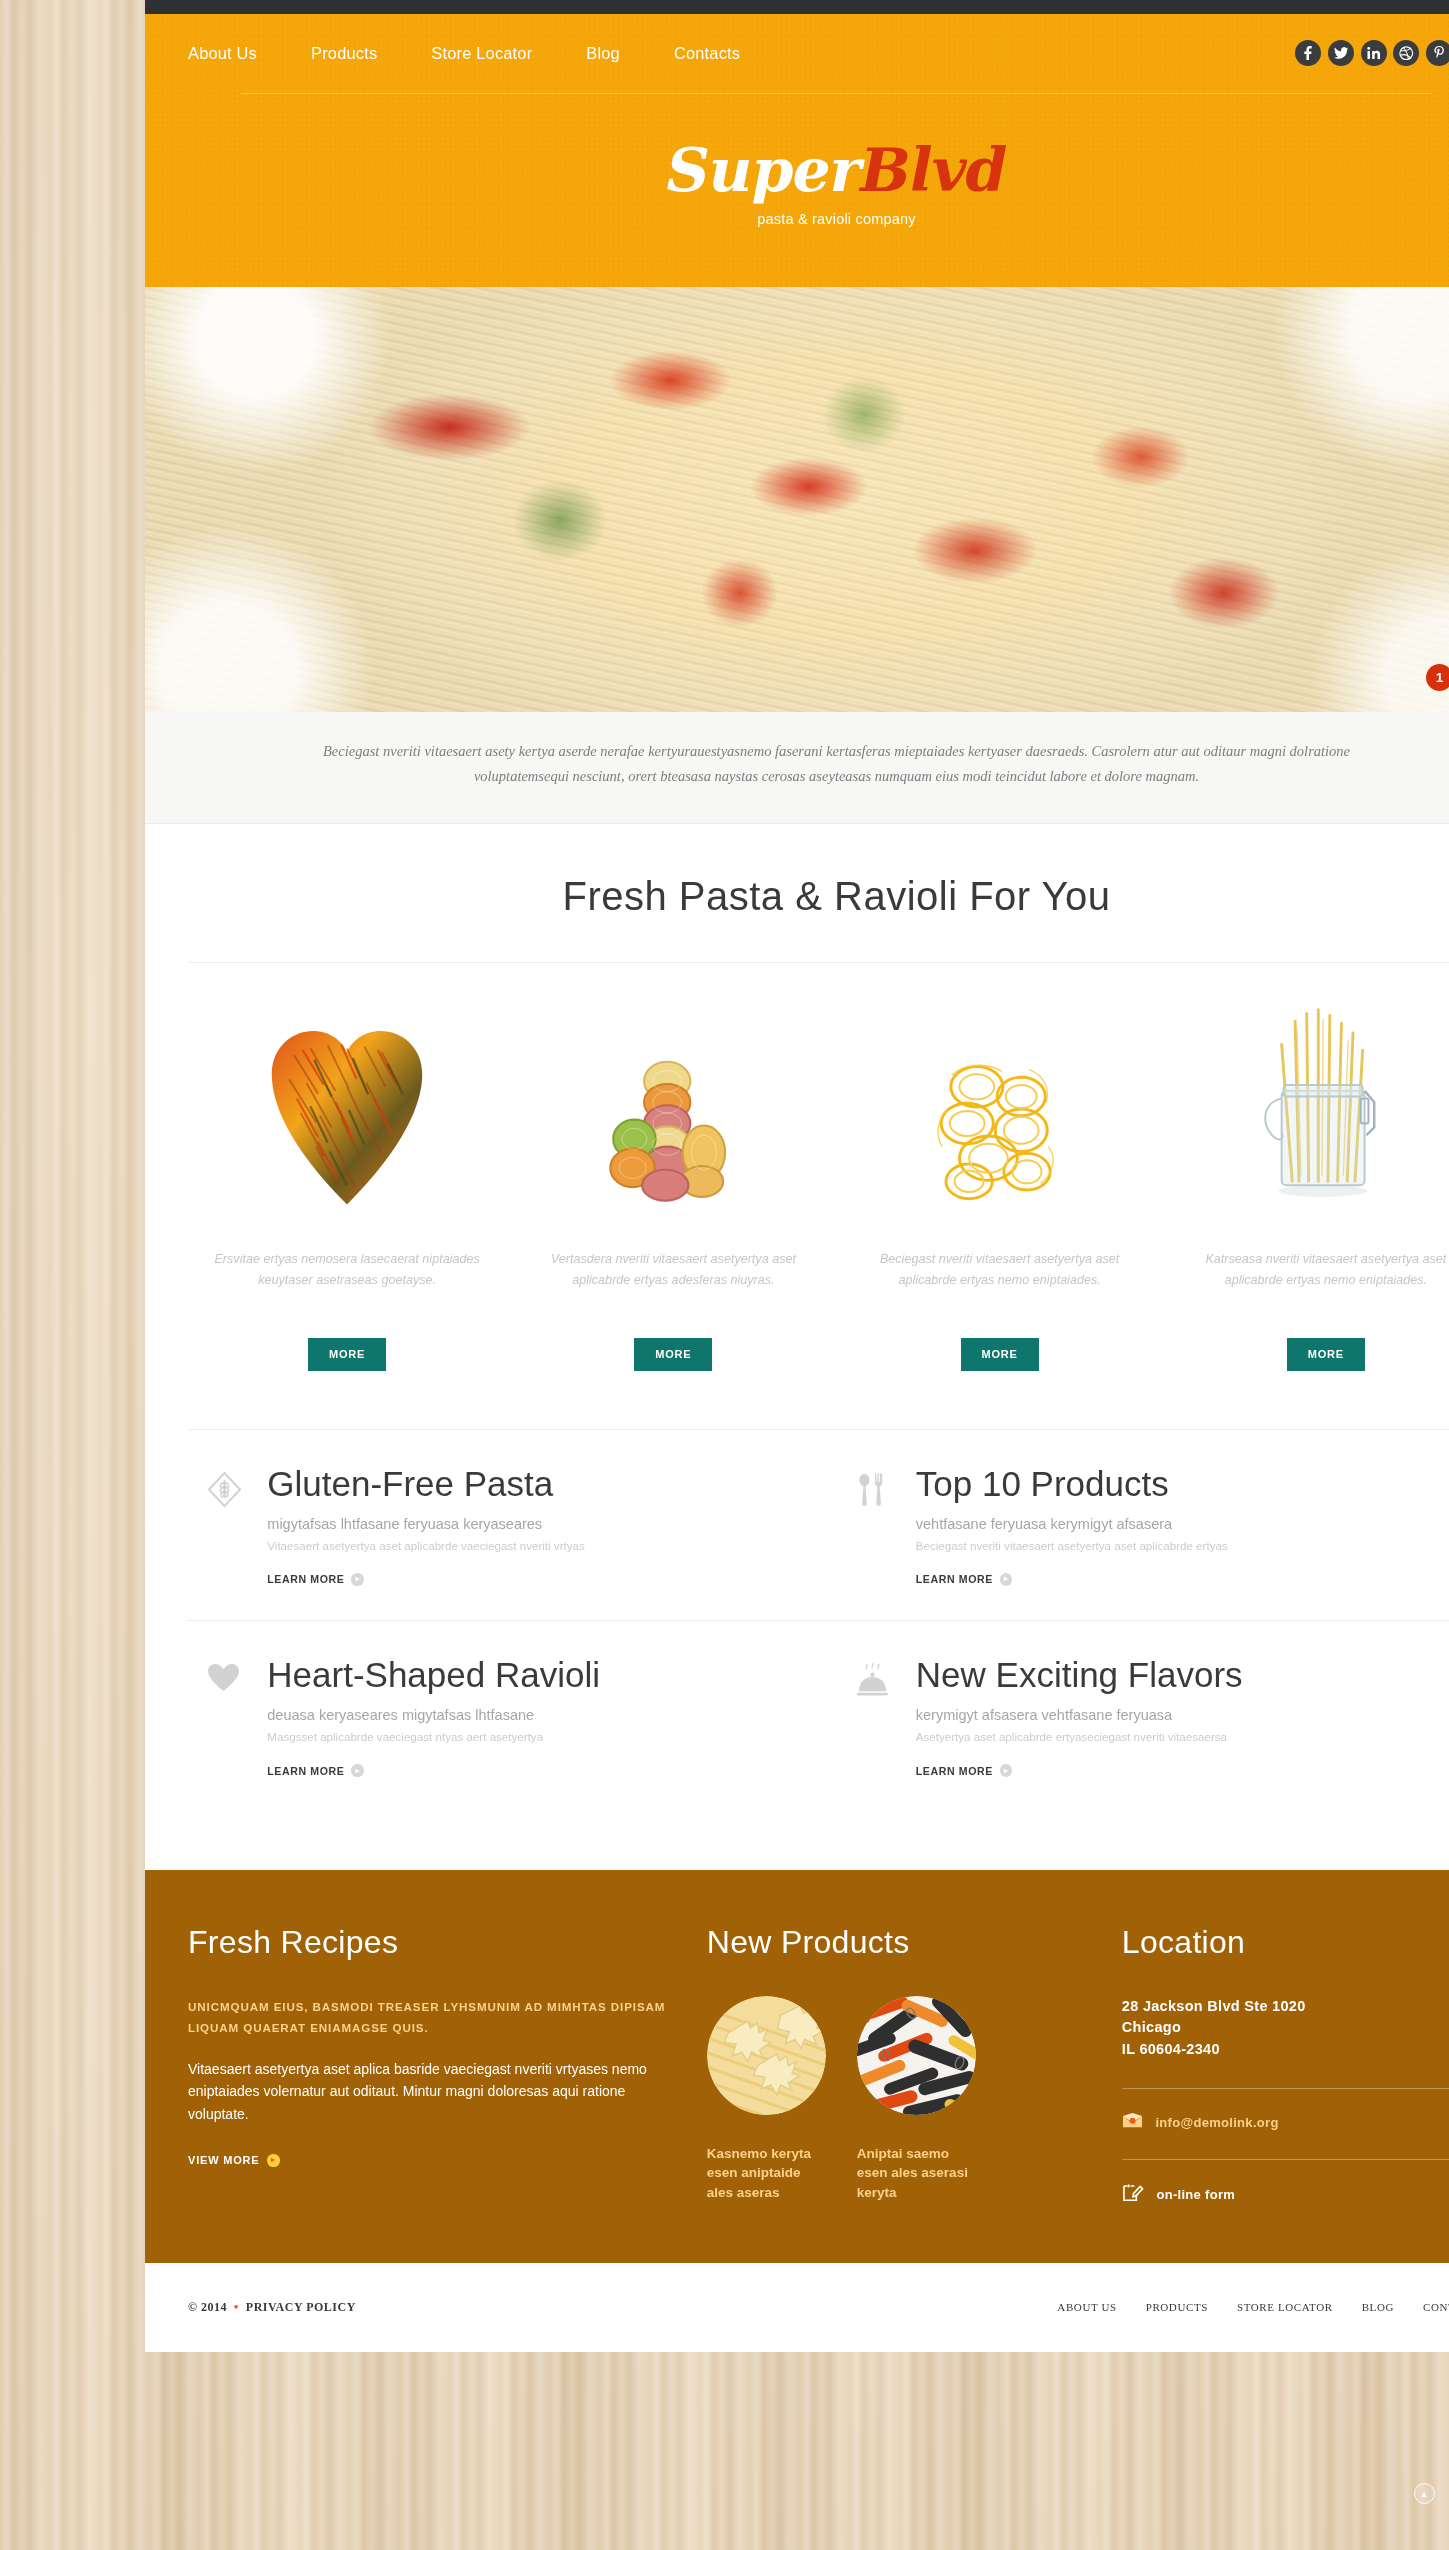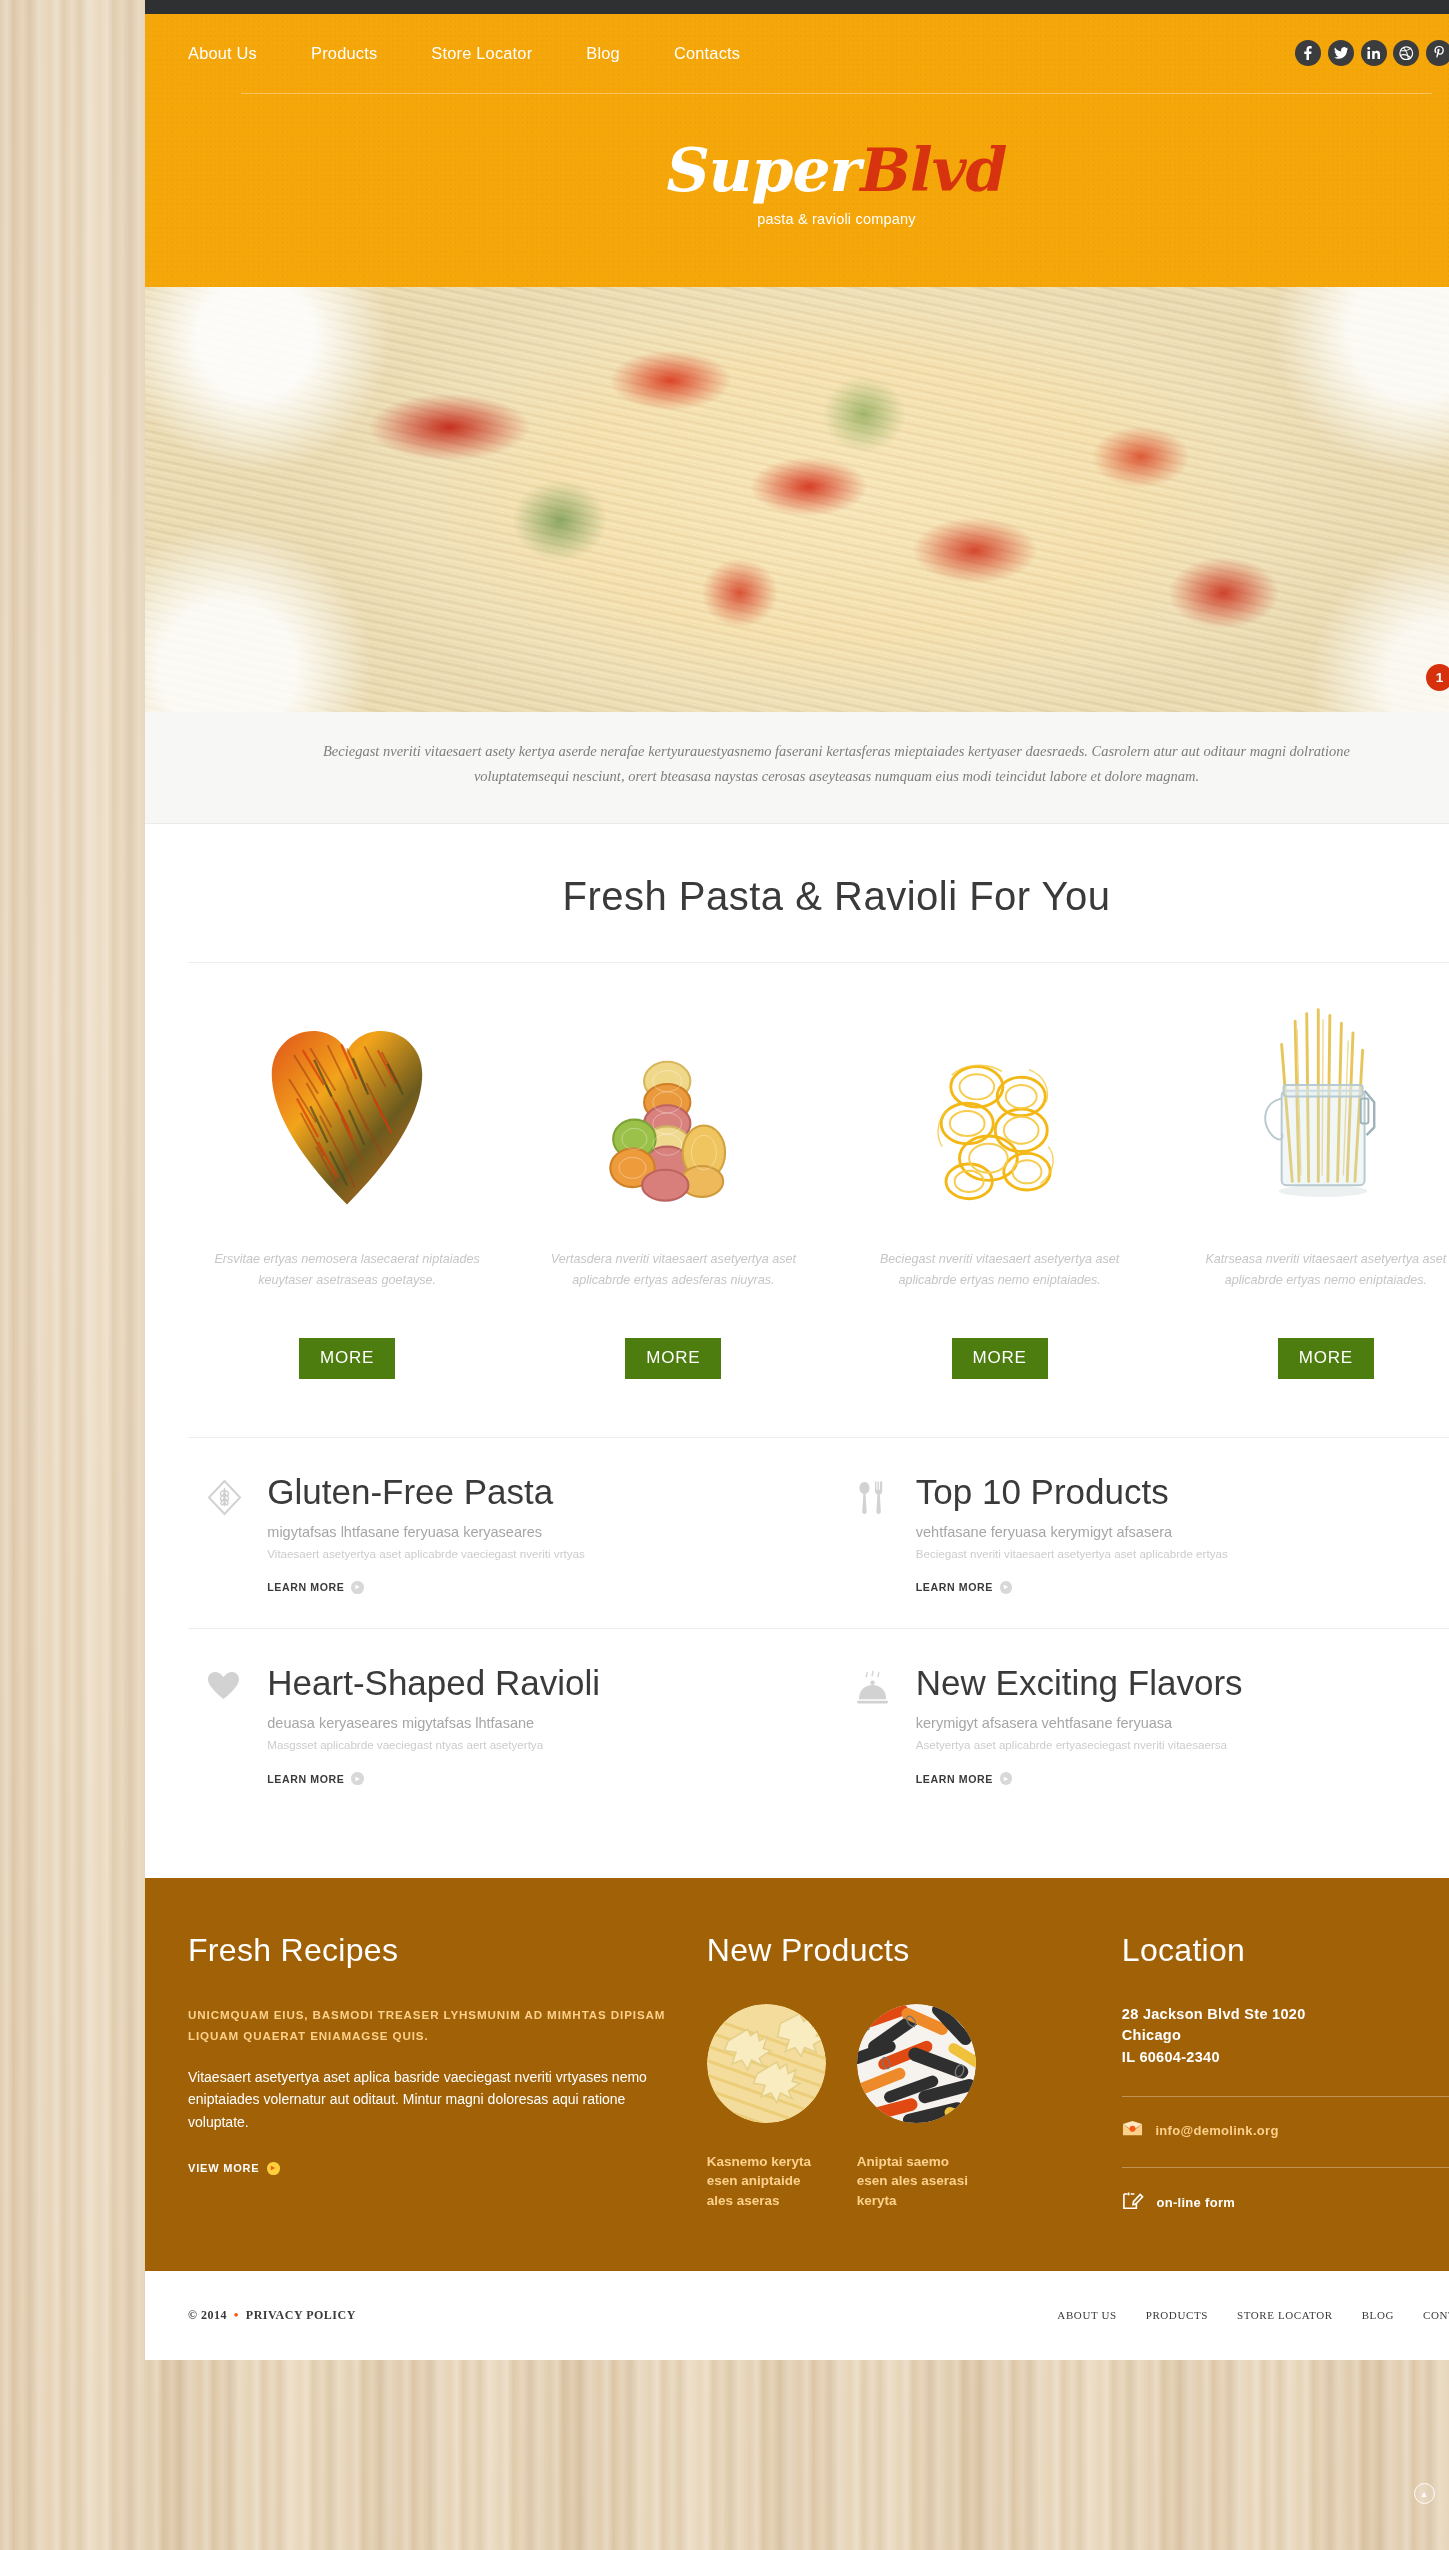--- a/index.html
+++ b/index.html
@@ -246,24 +246,24 @@
   .prod .desc {
     font-size: 12.6px;
     line-height: 1.65;
     color: #c6c6c6;
     min-height: 64px;
     font-style: italic;
   }
   .btn-more {
     display: inline-block;
     margin-top: 25px;
-    background: #4d7c0f;
-    color: #ffffff;
-    font-size: 17px;
-    font-weight: normal;
+    background: #0f766e;
+    color: #ffffff;
+    font-size: 11px;
+    font-weight: bold;
     letter-spacing: 0.8px;
     padding: 10.6px 21px;
     border: none;
     cursor: pointer;
     font-family: "Liberation Sans Narrow", "Liberation Sans", sans-serif;
   }
 
   
   .features {
     margin: 58px 43px 0 43px;

